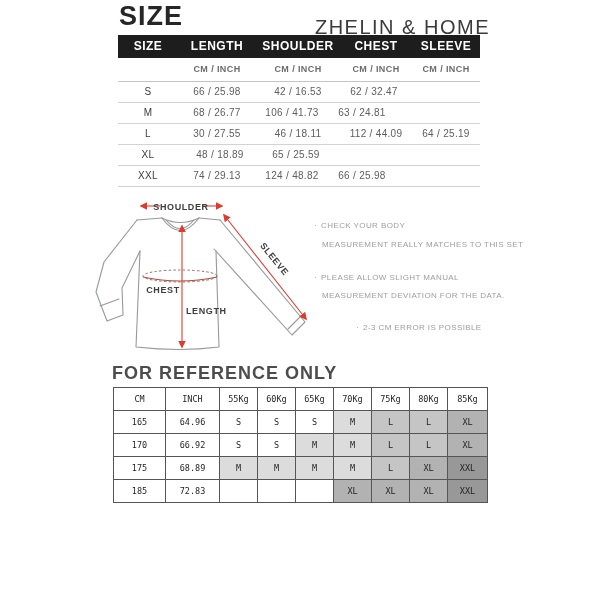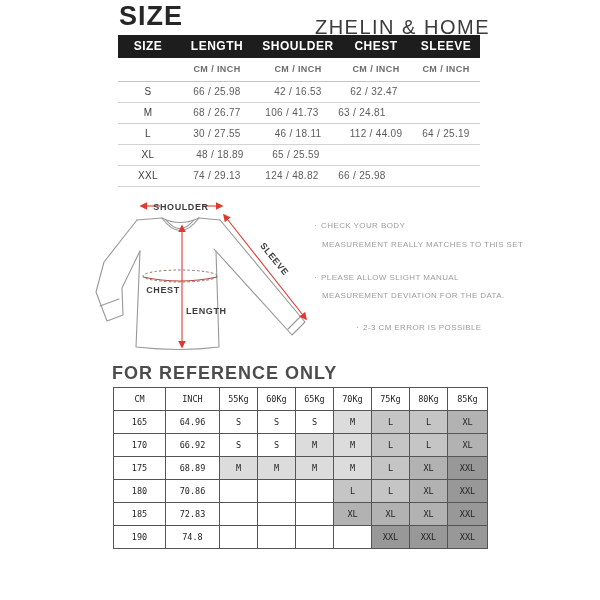--- a/index.html
+++ b/index.html
@@ -208,46 +208,24 @@
       <td>68.89</td>
       <td style="background: rgb(220, 220, 220);">M</td>
       <td style="background: rgb(220, 220, 220);">M</td>
       <td style="background: rgb(220, 220, 220);">M</td>
       <td style="background: rgb(220, 220, 220);">M</td>
       <td style="background: rgb(197, 197, 197);">L</td>
       <td style="background: rgb(178, 178, 178);">XL</td>
       <td style="background: rgb(152, 152, 152);">XXL</td>
     </tr>
     <tr>
-      <td>180</td>
-      <td>70.86</td>
-      <td></td>
-      <td></td>
-      <td></td>
-      <td style="background: rgb(197, 197, 197);">L</td>
-      <td style="background: rgb(197, 197, 197);">L</td>
-      <td style="background: rgb(178, 178, 178);">XL</td>
-      <td style="background: rgb(152, 152, 152);">XXL</td>
-    </tr>
-    <tr>
       <td>185</td>
       <td>72.83</td>
       <td></td>
       <td></td>
       <td></td>
       <td style="background: rgb(178, 178, 178);">XL</td>
       <td style="background: rgb(178, 178, 178);">XL</td>
       <td style="background: rgb(178, 178, 178);">XL</td>
       <td style="background: rgb(152, 152, 152);">XXL</td>
     </tr>
-    <tr>
-      <td>190</td>
-      <td>74.8</td>
-      <td></td>
-      <td></td>
-      <td></td>
-      <td></td>
-      <td style="background: rgb(152, 152, 152);">XXL</td>
-      <td style="background: rgb(152, 152, 152);">XXL</td>
-      <td style="background: rgb(152, 152, 152);">XXL</td>
-    </tr>
   </tbody>
 </table>
 
 </body></html>

